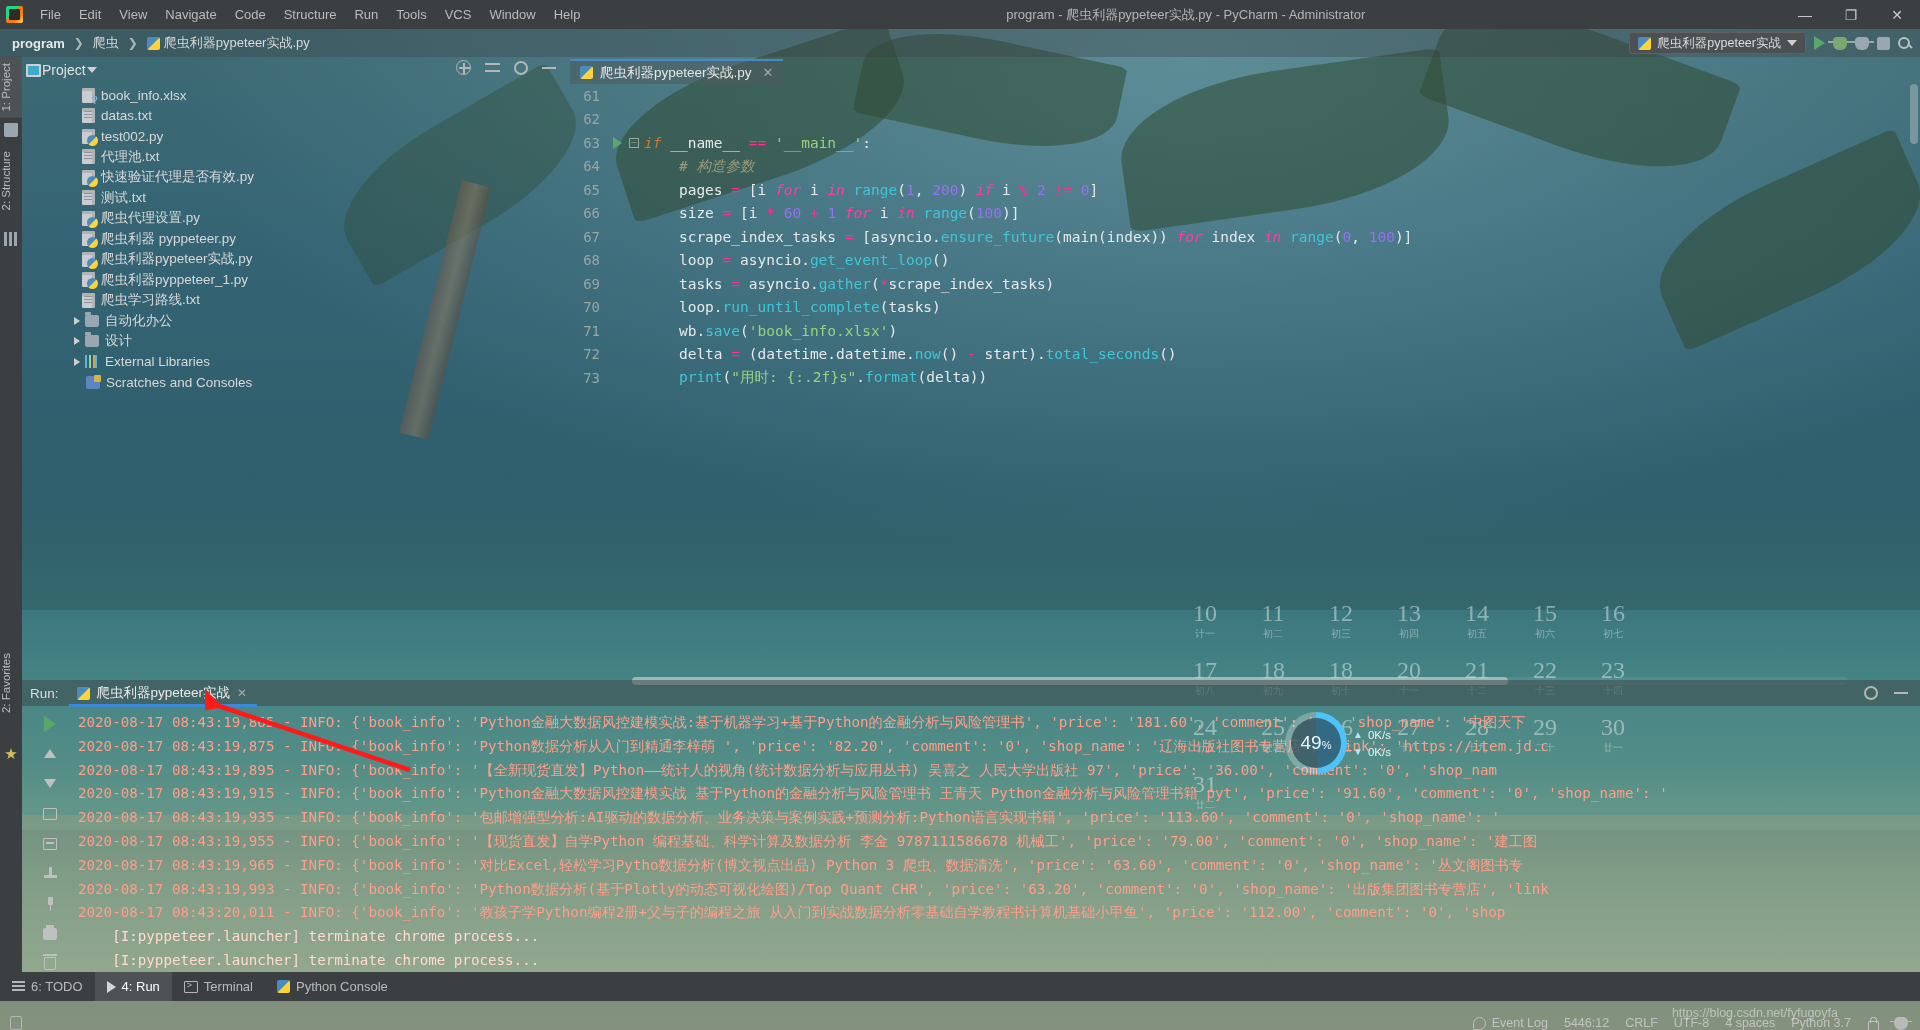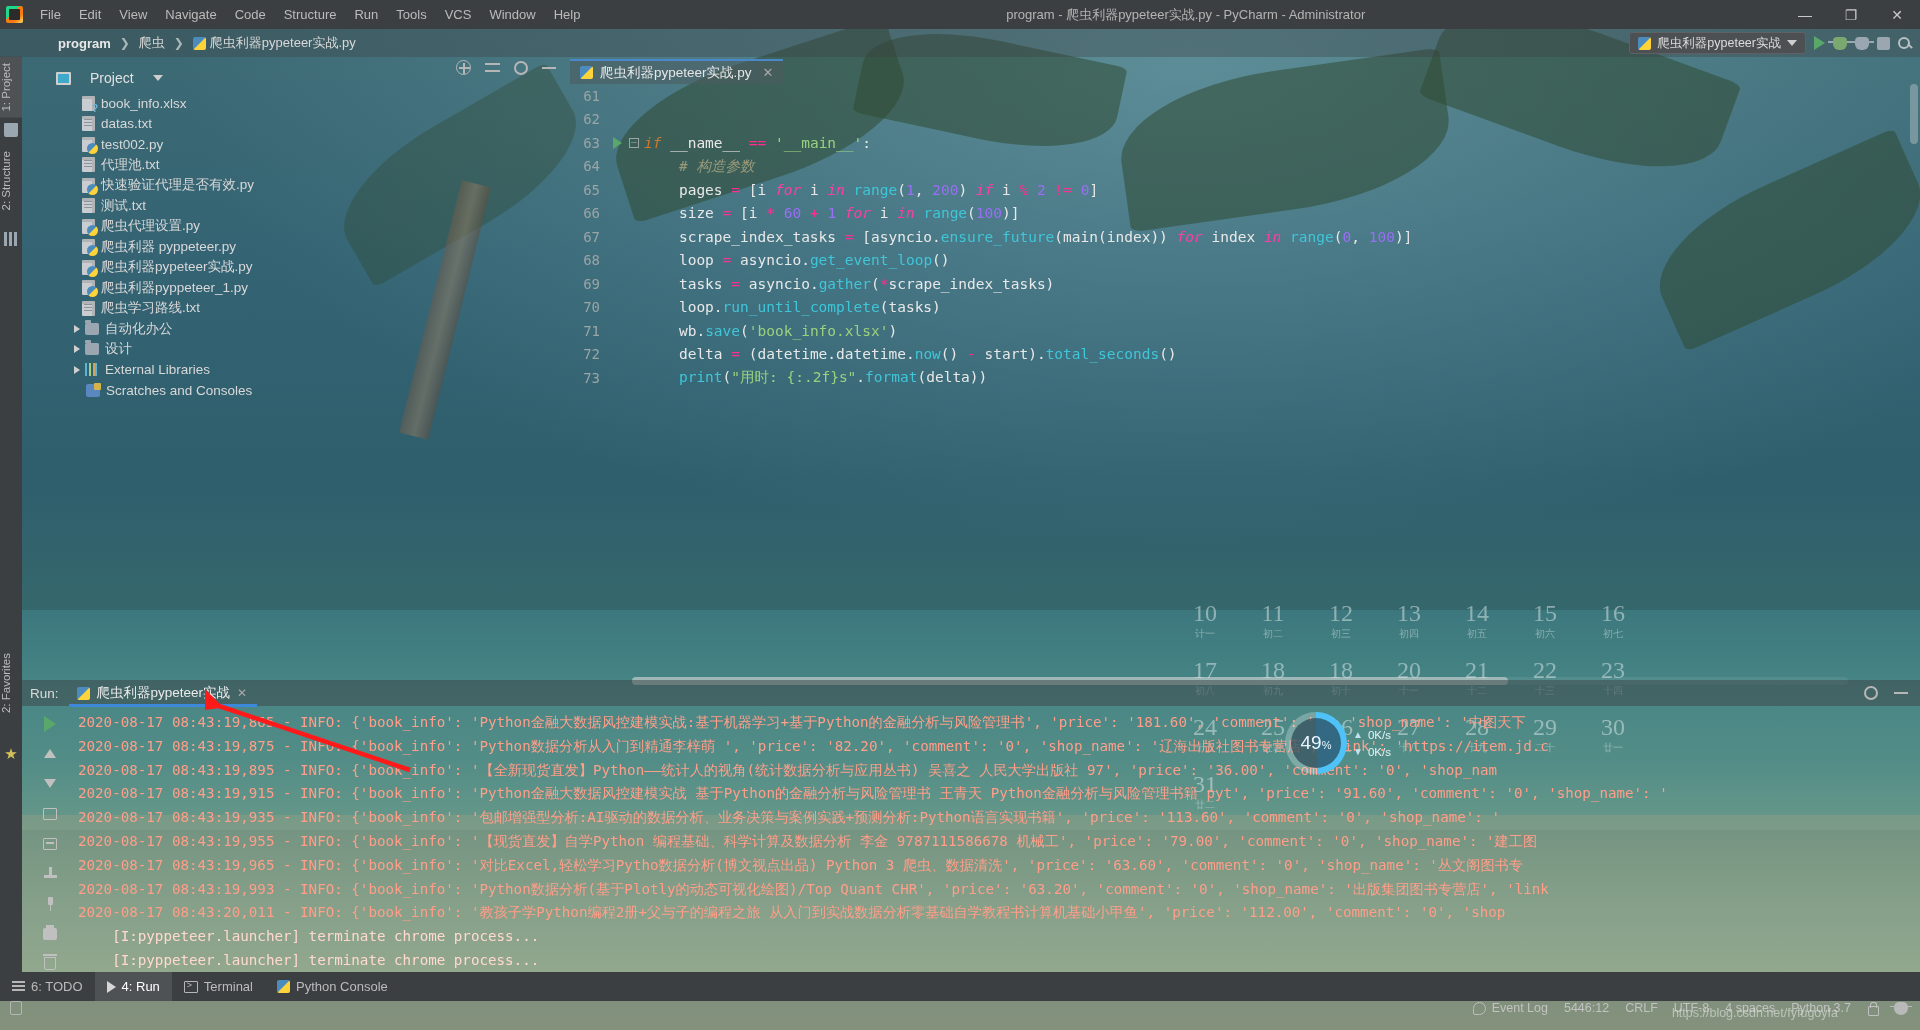--- a/index.html
+++ b/index.html
@@ -51,21 +51,21 @@
   .win-title { flex:1; text-align:center; color:#b4b4b4; font-size:13px; }
   .wbtns { display:flex; align-items:center; gap:0; }
   .wbtn { width:46px; height:29px; display:flex; align-items:center; justify-content:center; color:#c9c9c9; font-size:14px; }
 
   
   .navbar {
     position:absolute; top:29px; left:0; right:0; height:28px; z-index:29;
     display:flex; align-items:center; color:#d8d8d8; font-size:13px; padding-left:12px;
     background:rgba(60,63,65,0.35);
   }
-  .crumb { display:flex; align-items:center; gap:4px;margin-left:46px; }
+  .crumb { display:flex; align-items:center; gap:4px; }
   .crumb b { font-weight:bold; color:#e8e8e8; }
   .sep { color:#a9b7b7; margin:0 5px; font-size:12px; }
   .py-ic {
     width:13px;height:13px;border-radius:2px;flex:0 0 auto;
     background:linear-gradient(135deg,#4b8bbe 0%,#4b8bbe 49%,#ffd43b 51%,#ffd43b 100%);
   }
   .navright { margin-left:auto; display:flex; align-items:center; gap:8px; padding-right:10px; }
   .runcfg {
     display:flex;align-items:center;gap:6px;background:#4c5052;border:1px solid #5e6264;
     border-radius:3px;padding:2px 8px;color:#dcdcdc;font-size:12.5px;height:22px;
@@ -91,21 +91,21 @@
   }
   .vtab.active{ background:#4e5254; }
   .stripicon { position:absolute; left:4px; width:14px; height:14px; }
 
   
   .project {
     position:absolute; left:22px; top:57px; width:540px; bottom:345px; z-index:20;
     color:#d6d6d6; font-size:13.5px;
   }
   .ptitle {
-    height:26px; display:flex; align-items:center; gap:19px; padding-left:34px; color:#e2e2e2; font-size:14px;margin-top:8px;
+    height:26px; display:flex; align-items:center; gap:1px; padding-left:4px; color:#e2e2e2; font-size:14px;
   }
   .proj-ic{ width:15px;height:13px;border:2px solid #cfcfcf; background:#3fa9c9; border-radius:1px;}
   .caret-dn { width:0;height:0;border-left:5px solid transparent;border-right:5px solid transparent;border-top:6px solid #cfcfcf; }
   .ptools { position:absolute; right:6px; top:3px; display:flex; gap:14px; align-items:center; }
   .circ { width:15px;height:15px;border:1.6px solid #b6b6b6;border-radius:50%;position:relative;}
   .circ::after{content:"";position:absolute;left:6px;top:2px;width:1.6px;height:11px;background:#b6b6b6;}
   .circ2::before{content:"";position:absolute;top:6px;left:2px;width:11px;height:1.6px;background:#b6b6b6;}
   .collapse { width:15px; height:13px; position:relative; }
   .collapse::before,.collapse::after{content:"";position:absolute;left:0;width:15px;height:1.7px;background:#b6b6b6;}
   .collapse::before{top:2px;} .collapse::after{top:9px;}
@@ -254,21 +254,21 @@
   .btab { display:flex; align-items:center; gap:6px; padding:0 12px; height:29px; }
   .btab.active { background:#4e5254; color:#ffffff; }
   .ic-todo { width:13px;height:11px;background:repeating-linear-gradient(180deg,#b6b6b6 0 2px,transparent 2px 4px); }
   .ic-term { width:14px;height:12px;border:1.5px solid #b6b6b6;border-radius:1px;position:relative;}
   .ic-term::after{content:">";position:absolute;left:2px;top:-2px;font-size:9px;color:#b6b6b6;}
   .ic-runsm { width:0;height:0;border-left:9px solid #d6d6d6;border-top:6px solid transparent;border-bottom:6px solid transparent; }
 
   
   .statusbar {
     position:absolute; left:0; right:0; bottom:0; height:29px; z-index:30;
-    display:flex; align-items:flex-start; color:#c2c2c2; font-size:12.5px;
+    display:flex; align-items:flex-end; color:#c2c2c2; font-size:12.5px;
     background:rgba(60,63,65,.25);
   }
   .st-left { padding-left:10px; display:flex; align-items:center; gap:8px; }
   .st-right { margin-left:auto; display:flex; align-items:center; gap:16px; padding-right:12px; }
   .mini-rect{ width:12px;height:14px;border:1.5px solid #b6b6b6;border-radius:2px; }
   .evt { display:flex; align-items:center; gap:6px; }
   .evt-ic { width:13px;height:13px;border:1.6px solid #bdbdbd;border-radius:50% 50% 50% 2px; }
   .wm { position:absolute; right:82px; bottom:10px; color:rgba(235,235,235,.55); font-size:12.5px; z-index:31; }
   .lock { width:11px;height:13px;position:relative; }
   .lock::before{content:"";position:absolute;left:1px;top:4px;width:9px;height:8px;border:1.4px solid #c0c0c0;border-radius:1px;}

